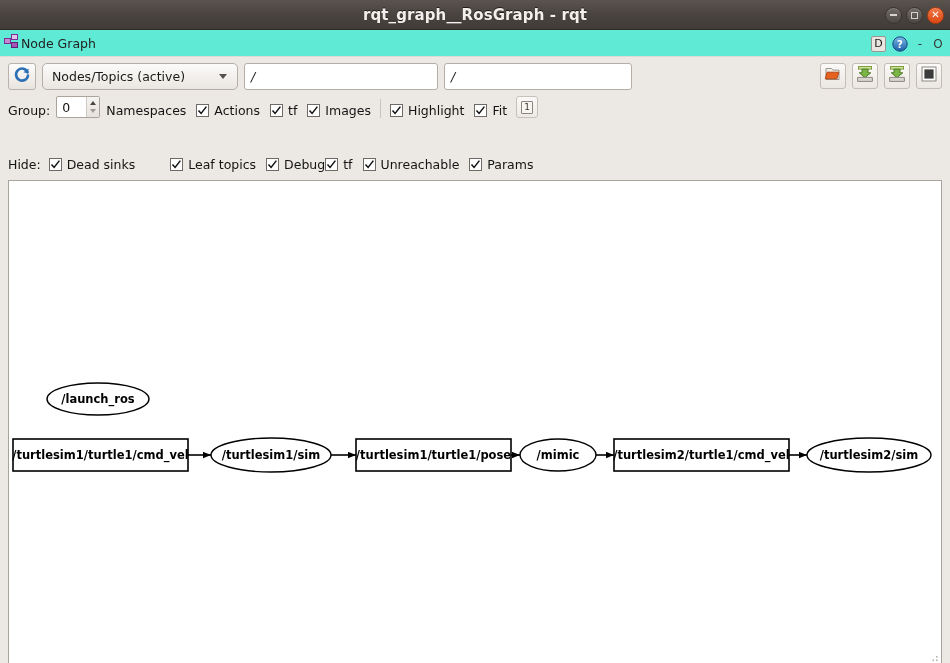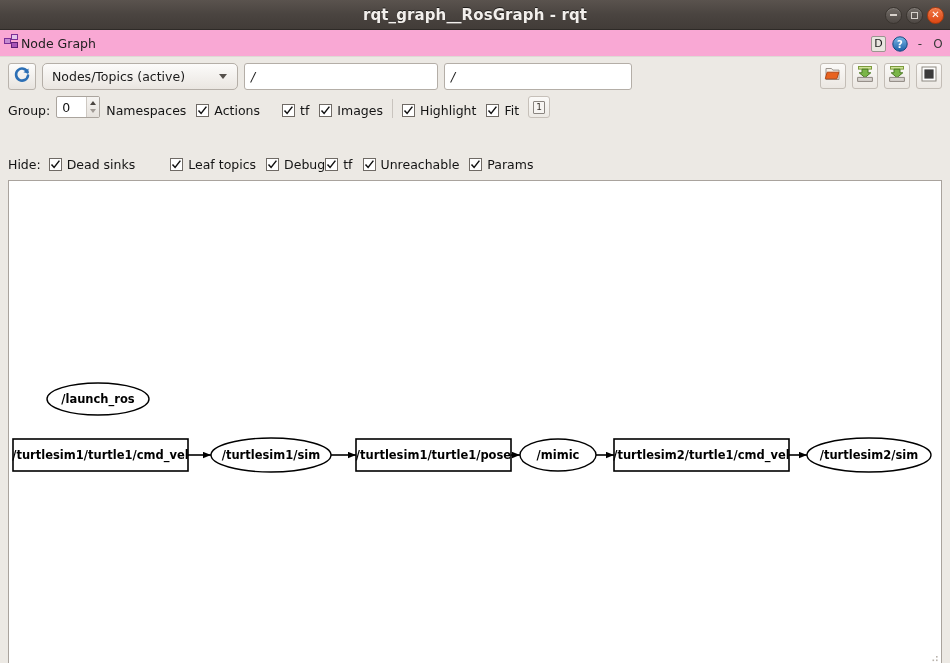--- a/index.html
+++ b/index.html
@@ -47,21 +47,21 @@
     border: 1px solid #b03a0c;
   }
   .wbtn .dash { width: 7px; height: 1.5px; background: #d8d2cc; }
   .wbtn .sq { width: 7px; height: 7px; border: 1.5px solid #d8d2cc; }
   .wbtn .xx { color: #fff; font-size: 10px; line-height: 10px; font-weight: bold; }
 
   
   .dockbar {
     position: relative;
     height: 27px;
-    background: #f9a8d4;
+    background: #5eead4;
     display: flex; align-items: center;
     padding: 0 6px 0 4px;
     border-bottom: 1px solid #dedad5;
   }
   .dock-title {
     font-size: 12.5px; color: #222; margin-left: 2px;
   }
   .dock-right {
     position: absolute; right: 6px; top: 0; height: 27px;
     display: flex; align-items: center; gap: 6px;
@@ -330,21 +330,21 @@
       <div class="spin">
         <span class="val">0</span>
         <span class="arrows">
           <span class="up"></span>
           <span class="dn"></span>
         </span>
       </div>
 
       <span class="lbl" style="margin-right:10px;">Namespaces</span>
 
-      <div class="cbitem" style="margin-right:22px;">
+      <div class="cbitem" style="margin-right:10px;">
         <span class="cbox">
           <svg width="11" height="11" viewBox="0 0 11 11">
               <path d="M1.5 5.4 L4.1 8.4 L9.4 1.6" fill="none" stroke="#111" stroke-width="1.5"></path>
             </svg>
         </span>
         <span>Actions</span>
       </div>
 
       <div class="cbitem" style="margin-right:10px;">
         <span class="cbox">

